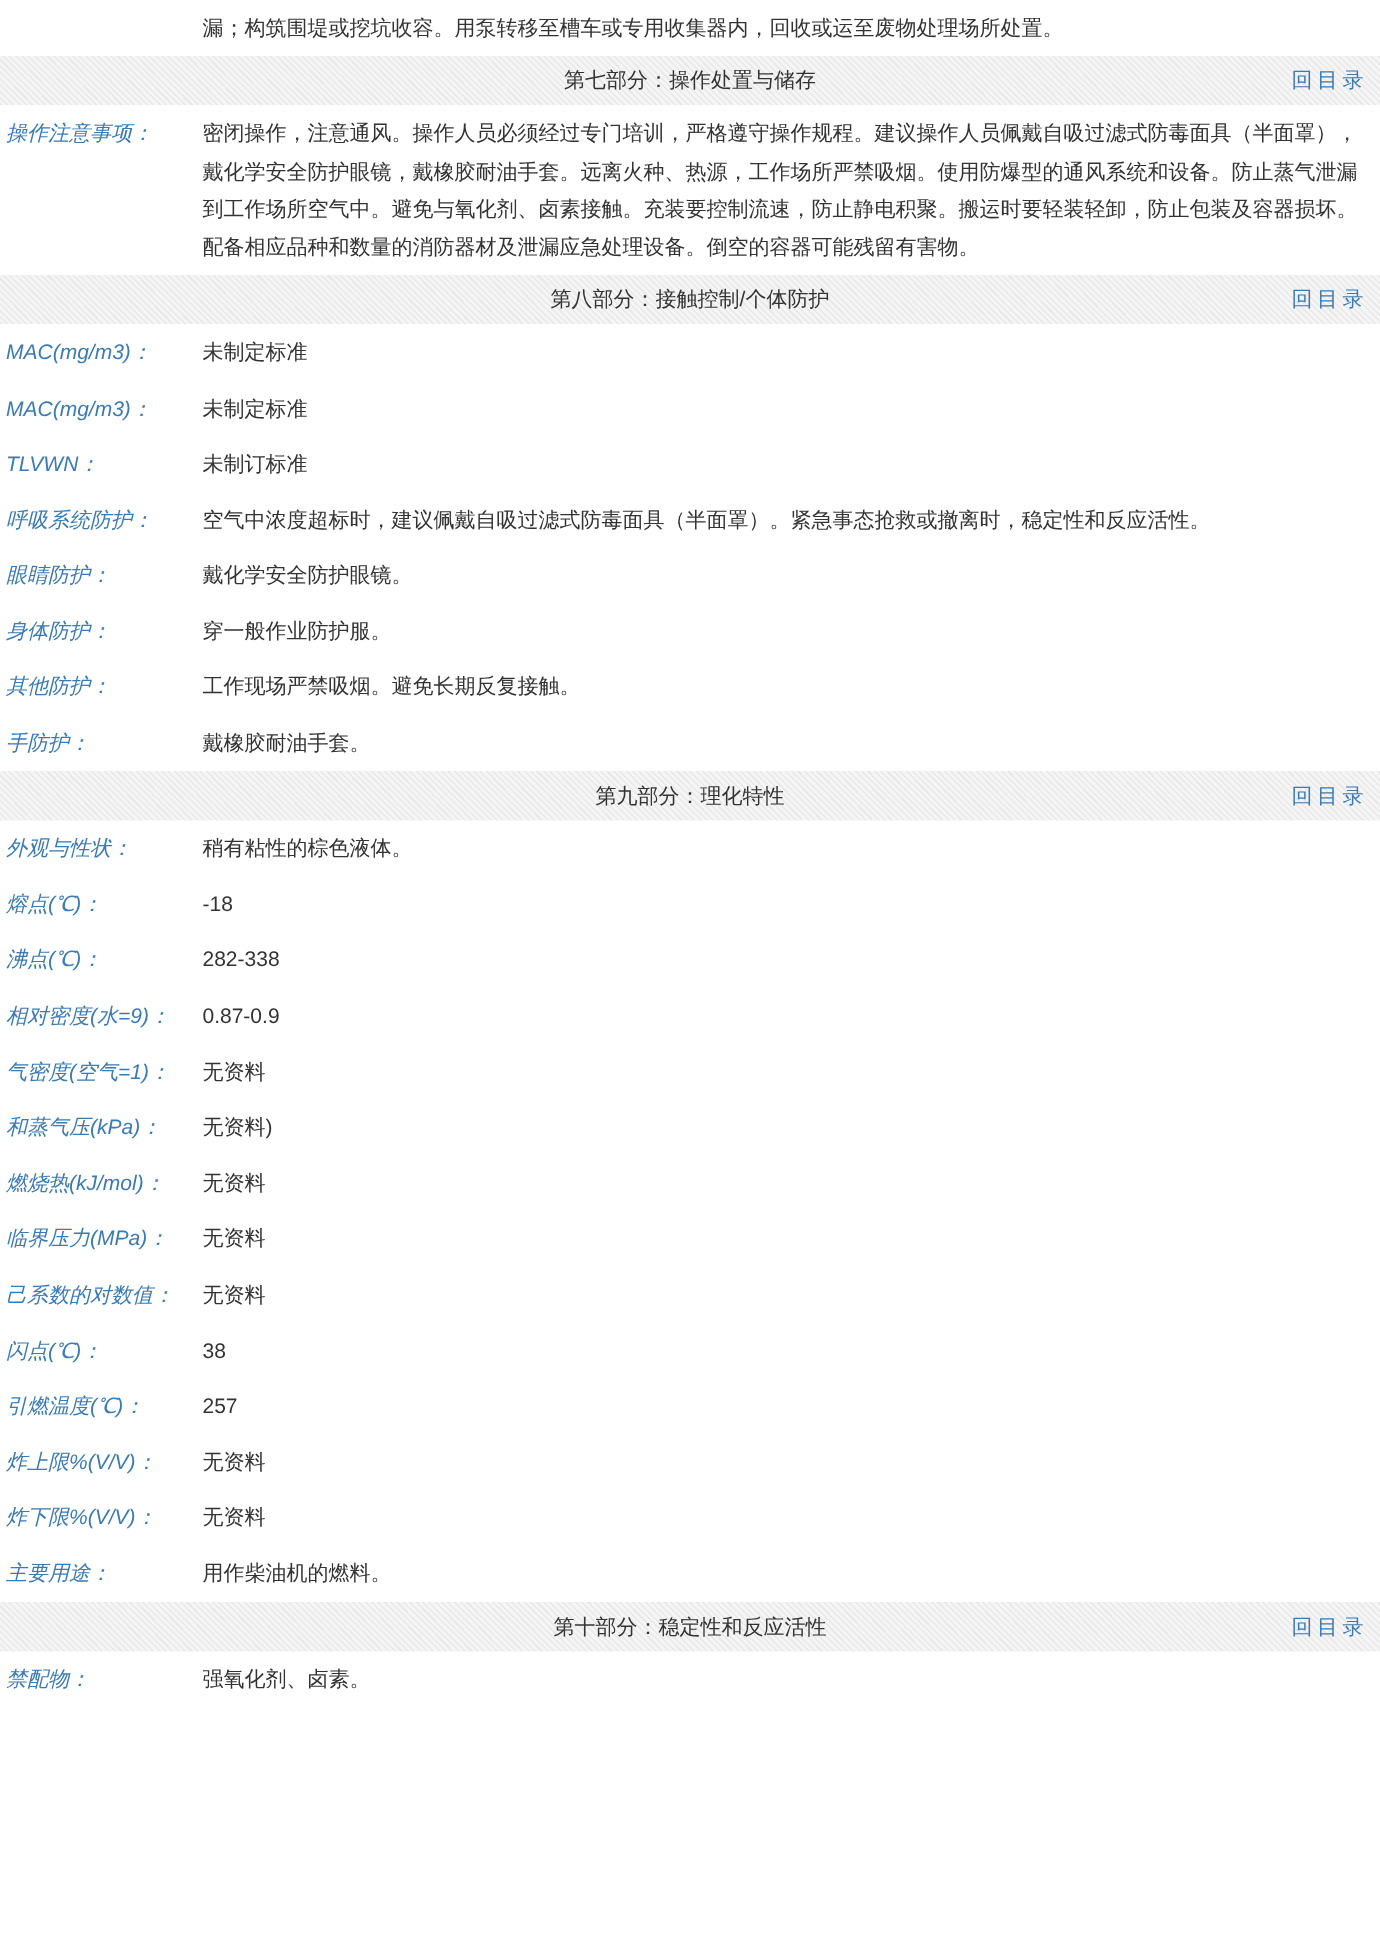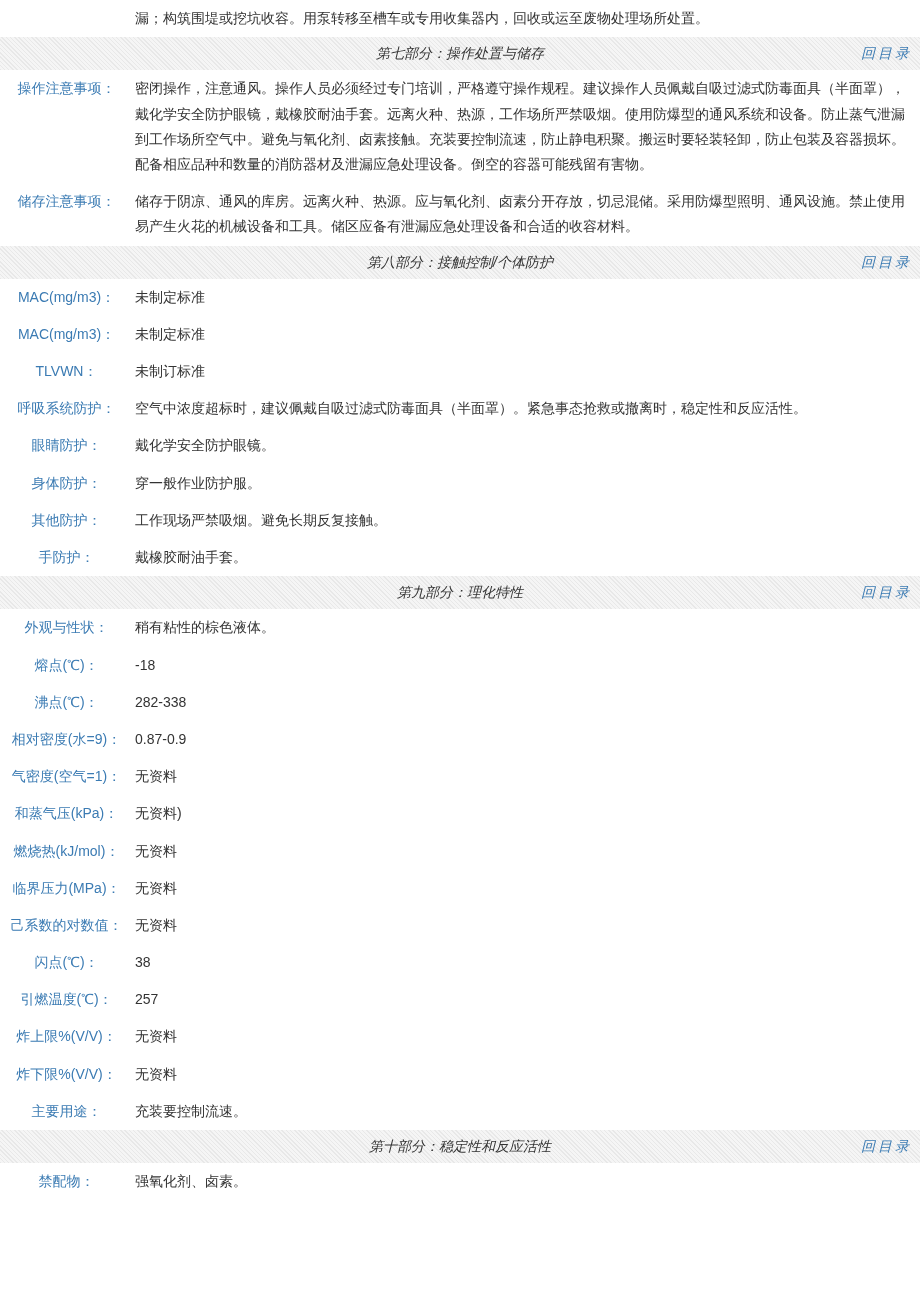--- a/index.html
+++ b/index.html
@@ -15,36 +15,36 @@
     width: 100%;
     border-collapse: collapse;
   }
   td {
     padding: 6px 4px;
     vertical-align: top;
     line-height: 1.8;
   }
   .label {
     width: 125px;
-    text-align: center;
+    text-align: left;
     color: #3b7bb3;
     white-space: nowrap;
     padding-right: 2px;
+    font-style: italic;
   }
   .value {
     color: #333;
     padding-left: 4px;
   }
   .section-header {
     background-image: repeating-linear-gradient(45deg, #e8e8e8 0, #e8e8e8 1px, #f5f5f5 1px, #f5f5f5 3px);
     position: relative;
   }
   .section-header td {
     padding: 4px 0;
-    font-style: italic;
   }
   .section-title {
     text-align: center;
     color: #333;
     font-weight: normal;
   }
   .back-link {
     position: absolute;
     right: 8px;
     top: 4px;
@@ -70,24 +70,20 @@
 
   <tr class="section-header">
     <td colspan="2">
       <div class="section-title">第七部分：操作处置与储存</div>
       <a href="#" class="back-link">回目录</a>
     </td>
   </tr>
   <tr>
     <td class="label">操作注意事项：</td>
     <td class="value">密闭操作，注意通风。操作人员必须经过专门培训，严格遵守操作规程。建议操作人员佩戴自吸过滤式防毒面具（半面罩），戴化学安全防护眼镜，戴橡胶耐油手套。远离火种、热源，工作场所严禁吸烟。使用防爆型的通风系统和设备。防止蒸气泄漏到工作场所空气中。避免与氧化剂、卤素接触。充装要控制流速，防止静电积聚。搬运时要轻装轻卸，防止包装及容器损坏。配备相应品种和数量的消防器材及泄漏应急处理设备。倒空的容器可能残留有害物。</td>
-  </tr>
-  <tr>
-    <td class="label">储存注意事项：</td>
-    <td class="value">储存于阴凉、通风的库房。远离火种、热源。应与氧化剂、卤素分开存放，切忌混储。采用防爆型照明、通风设施。禁止使用易产生火花的机械设备和工具。储区应备有泄漏应急处理设备和合适的收容材料。</td>
   </tr>
 
   <tr class="section-header">
     <td colspan="2">
       <div class="section-title">第八部分：接触控制/个体防护</div>
       <a href="#" class="back-link">回目录</a>
     </td>
   </tr>
   <tr>
         <td class="label">MAC(mg/m3)：</td>
@@ -175,21 +171,21 @@
   <tr>
         <td class="label">炸上限%(V/V)：</td>
         <td class="value">无资料</td>
       </tr>
   <tr>
         <td class="label">炸下限%(V/V)：</td>
         <td class="value">无资料</td>
       </tr>
   <tr>
         <td class="label">主要用途：</td>
-        <td class="value">充装要控制流速。</td>
+        <td class="value">用作柴油机的燃料。</td>
       </tr>
 
   <tr class="section-header">
     <td colspan="2">
       <div class="section-title">第十部分：稳定性和反应活性</div>
       <a href="#" class="back-link">回目录</a>
     </td>
   </tr>
   <tr>
         <td class="label">禁配物：</td>

